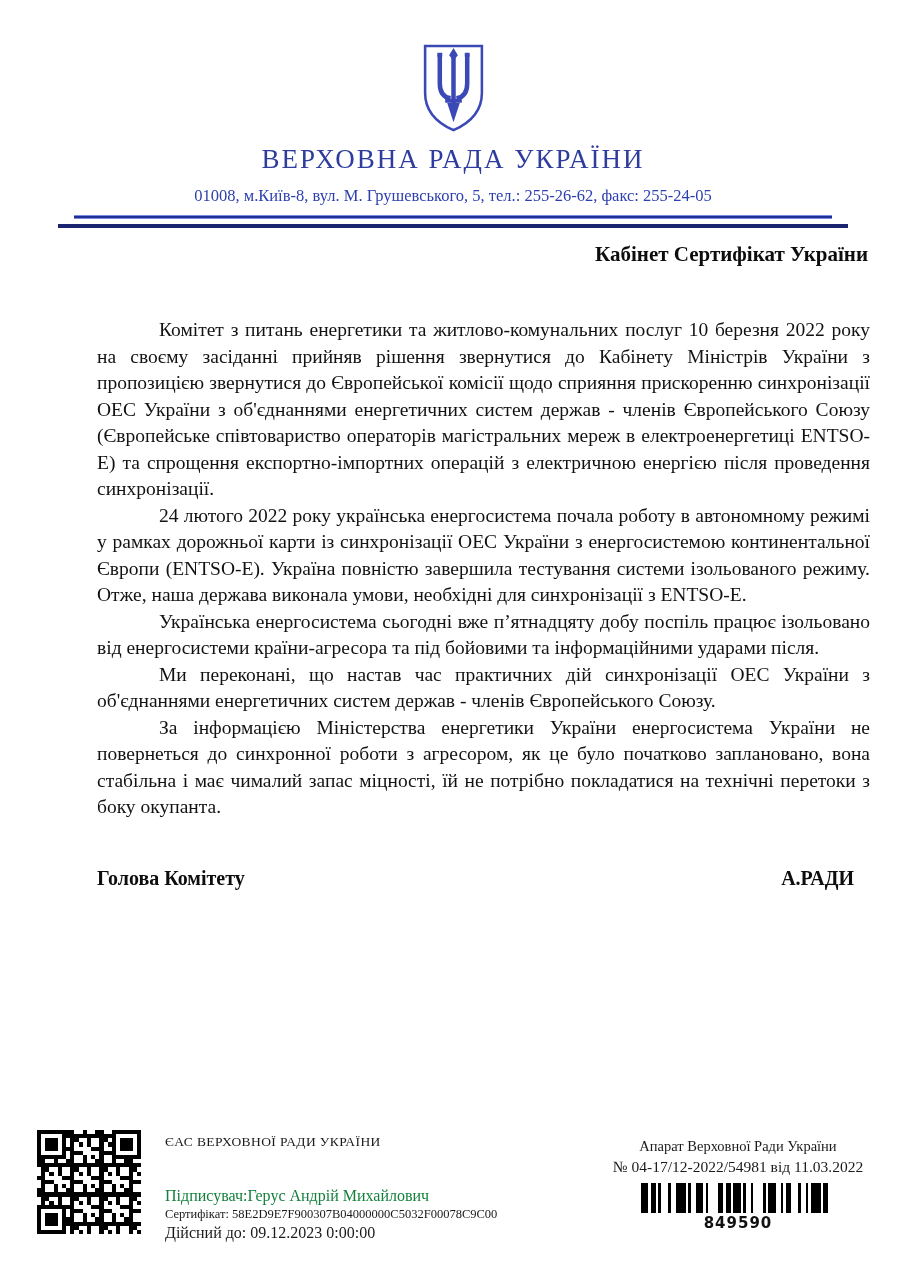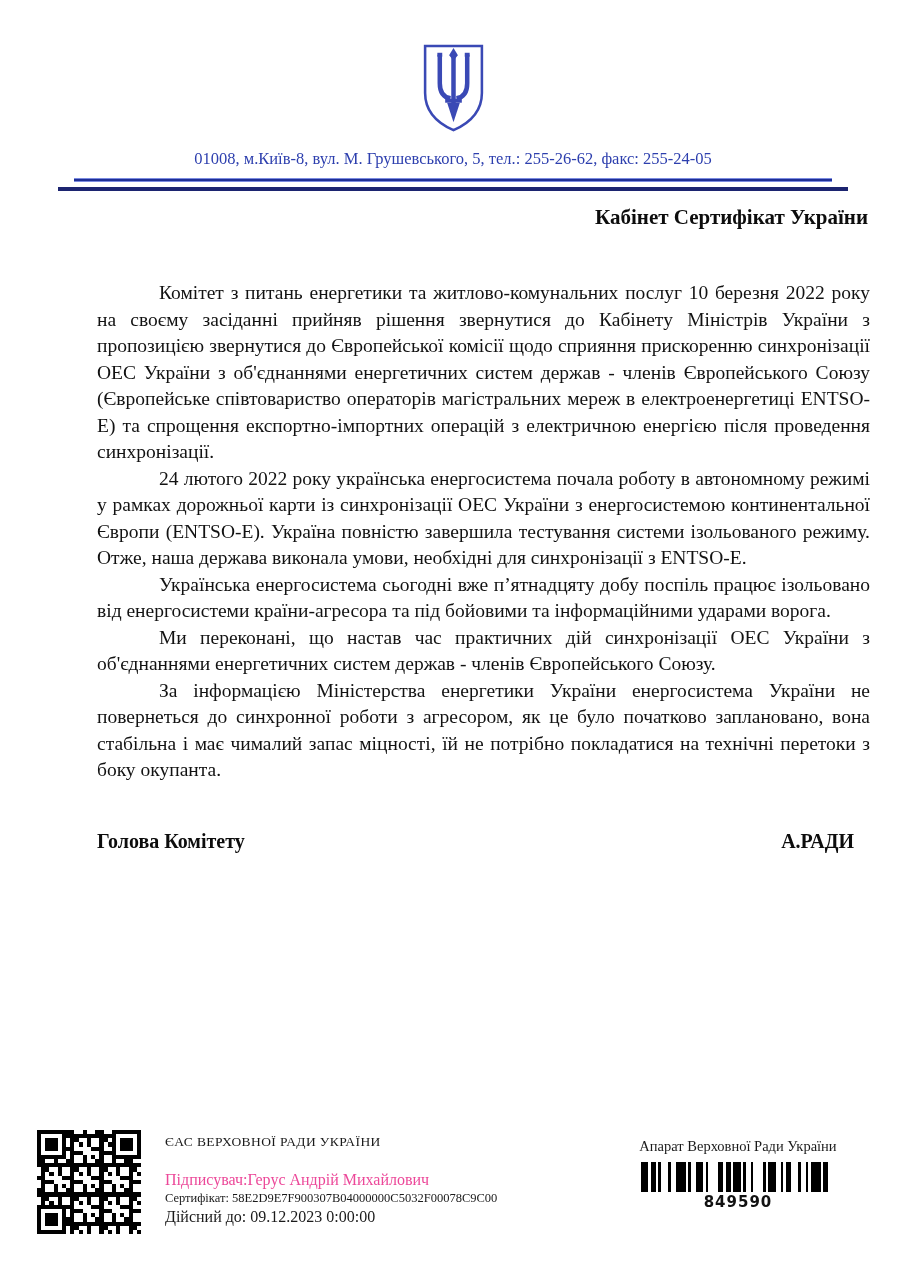--- a/index.html
+++ b/index.html
@@ -59,21 +59,21 @@
   .footer { position:absolute; left:0; right:0; top:1122px; height:120px; }
   .qr {
     position:absolute; left:33px; top:4px;
     width:112px; height:112px; padding:4px; background:#fff;
     display:grid;
     grid-template-rows:repeat(25,1fr); grid-template-columns:repeat(25,1fr);
   }
   .qr i { background:#000; display:block; }
   .seal-text { position:absolute; left:165px; top:12px; width:420px; }
   .eas-label { font-size:13.5px; letter-spacing:.4px; color:#1a1a1a; }
-  .signer    { margin-top:21px; font-size:16px; color:#ec4899; }
+  .signer    { margin-top:37px; font-size:16px; color:#15803d; }
   .cert      { margin-top:2px; font-size:12.5px; color:#1a1a1a; }
   .valid     { margin-top:2px; font-size:16px; color:#1a1a1a; }
   .stamp {
     position:absolute; right:34px; top:16px; width:268px; text-align:center;
   }
   .stamp-office { font-size:14.5px; color:#1a1a1a; }
   .stamp-number { margin-top:3px; font-size:15.5px; color:#1a1a1a; }
   .barcode {
     margin:7px auto 0; width:200px; height:30px;
     display:flex; justify-content:center; align-items:stretch;
@@ -101,31 +101,32 @@
         </g>
         <g fill="#3a49b5">
           <path d="M36 6 L40.5 13.5 L36 19 L31.5 13.5 Z"></path>
           <path d="M19.5 11 H24.5 V15 H19.5 Z"></path>
           <path d="M47.5 11 H52.5 V15 H47.5 Z"></path>
           <path d="M27.5 58 H44.5 V62 H27.5 Z"></path>
           <path d="M36 82 L29.5 62 H42.5 Z"></path>
         </g>
       </svg>
     </div>
+    <div class="org-title">ВЕРХОВНА РАДА УКРАЇНИ</div>
     <div class="address">01008, м.Київ-8, вул. М. Грушевського, 5,  тел.: 255-26-62, факс: 255-24-05</div>
     <div class="rule-thin"></div>
     <div class="rule-thick"></div>
   </div>
 
   <div class="recipient">Кабінет Сертифікат України</div>
 
   <div class="letter-body">
     <p>Комітет з питань енергетики та житлово-комунальних послуг 10 березня 2022 року на своєму засіданні прийняв рішення звернутися до Кабінету Міністрів України з пропозицією звернутися до Європейської комісії щодо сприяння прискоренню синхронізації ОЕС України з об'єднаннями енергетичних систем держав - членів Європейського Союзу (Європейське співтовариство операторів магістральних мереж в електроенергетиці ENTSO-E) та спрощення експортно-імпортних операцій з електричною енергією після проведення синхронізації.</p>
     <p>24 лютого 2022 року українська енергосистема почала роботу в автономному режимі у рамках дорожньої карти із синхронізації ОЕС України з енергосистемою континентальної Європи (ENTSO-E). Україна повністю завершила тестування системи ізольованого режиму. Отже, наша держава виконала умови, необхідні для синхронізації з ENTSO-E.</p>
-    <p>Українська енергосистема сьогодні вже п’ятнадцяту добу поспіль працює ізольовано від енергосистеми країни-агресора та під бойовими та інформаційними ударами ворога.</p>
+    <p>Українська енергосистема сьогодні вже п’ятнадцяту добу поспіль працює ізольовано від енергосистеми країни-агресора та під бойовими та інформаційними ударами після.</p>
     <p>Ми переконані, що настав час практичних дій синхронізації ОЕС України з об'єднаннями енергетичних систем держав - членів Європейського Союзу.</p>
     <p>За інформацією Міністерства енергетики України енергосистема України не повернеться до синхронної роботи з агресором, як це було початково заплановано, вона стабільна і має чималий запас міцності, їй не потрібно покладатися на технічні перетоки з боку окупанта.</p>
   </div>
 
   <div class="sig-row">
     <span>Голова Комітету</span>
     <span>А.РАДИ</span>
   </div>
 
   <div class="footer">
@@ -489,20 +490,21 @@
 
     <div class="seal-text">
       <div class="eas-label">ЄАС ВЕРХОВНОЇ РАДИ УКРАЇНИ</div>
       <div class="signer">Підписувач:Герус Андрій Михайлович</div>
       <div class="cert">Сертифікат: 58E2D9E7F900307B04000000C5032F00078C9C00</div>
       <div class="valid">Дійсний до: 09.12.2023 0:00:00</div>
     </div>
 
     <div class="stamp">
       <div class="stamp-office">Апарат Верховної Ради України</div>
+      <div class="stamp-number">№ 04-17/12-2022/54981 від 11.03.2022</div>
       <div class="barcode">
           <i style="width:7.5px;background:#000"></i>
           <i style="width:2.5px;background:#fff"></i>
           <i style="width:5px;background:#000"></i>
           <i style="width:2.5px;background:#fff"></i>
           <i style="width:2.5px;background:#000"></i>
           <i style="width:7.5px;background:#fff"></i>
           <i style="width:2.5px;background:#000"></i>
           <i style="width:5px;background:#fff"></i>
           <i style="width:10px;background:#000"></i>

